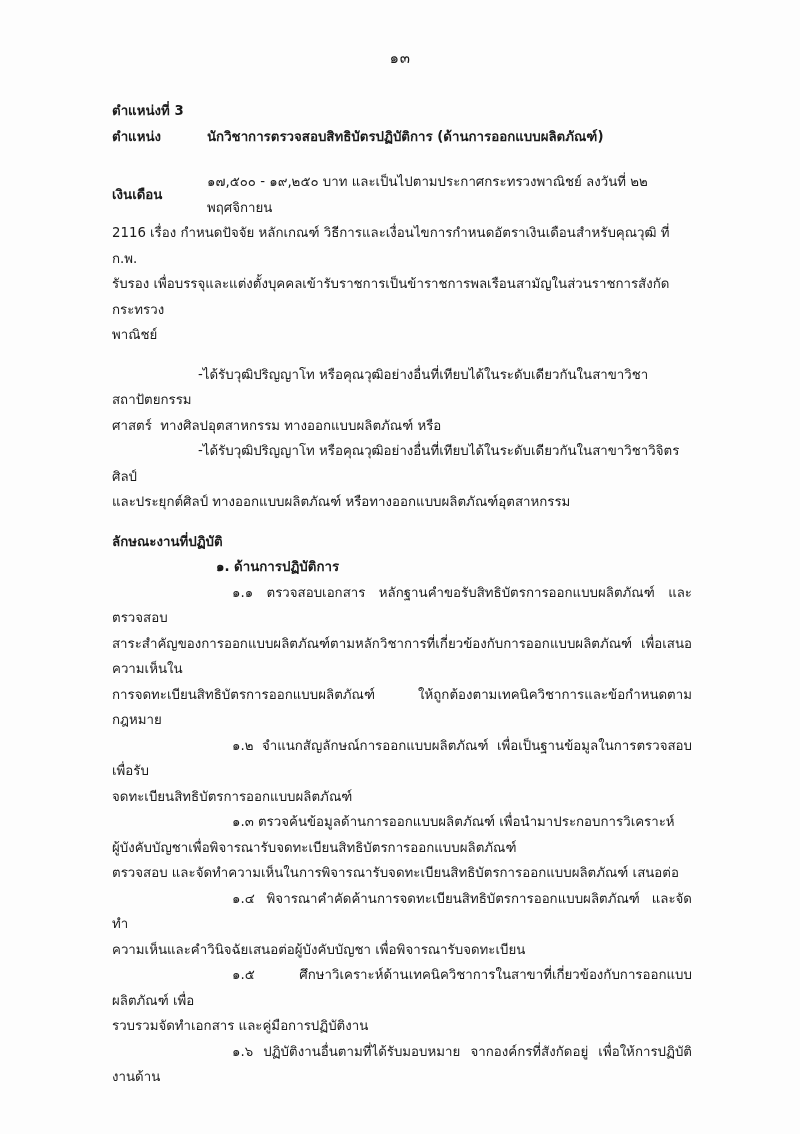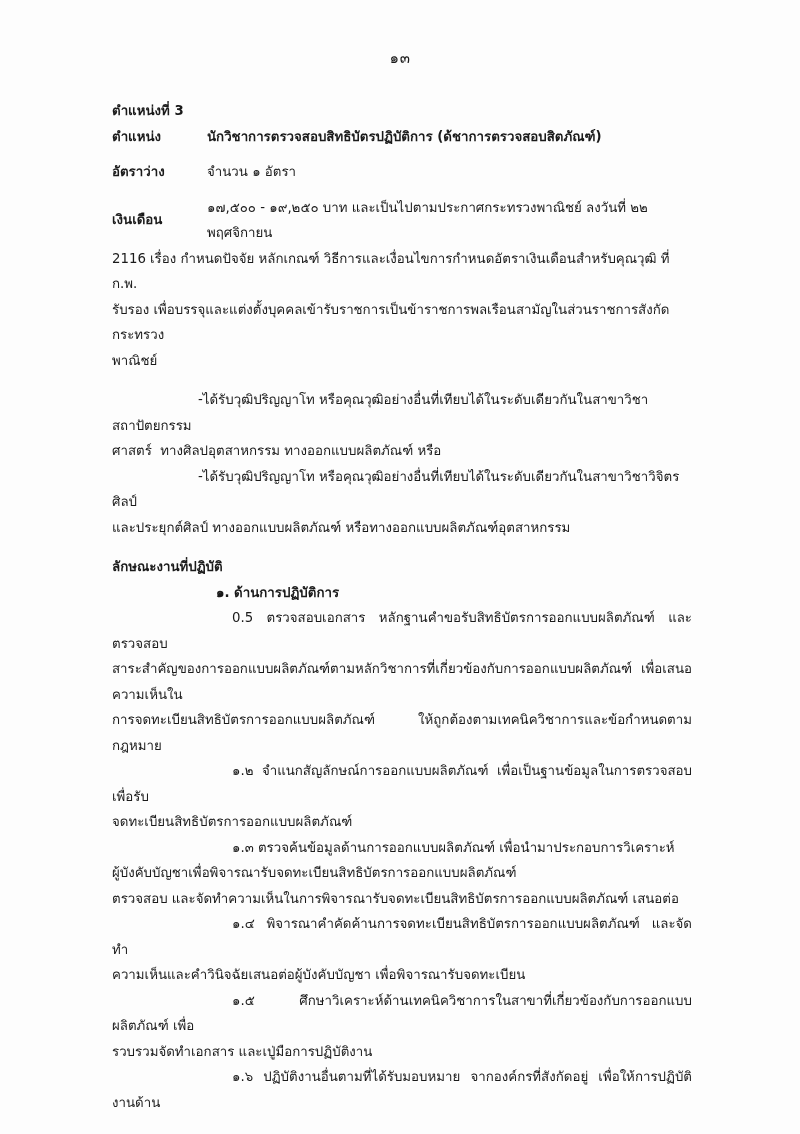--- a/index.html
+++ b/index.html
@@ -80,29 +80,25 @@
 <div class="page">
 
   <div class="page-number">๑๓</div>
 
   <div class="content">
 
     <div class="line bold">ตำแหน่งที่ 3</div>
 
     <div class="row">
       <div class="label-col bold">ตำแหน่ง</div>
-      <div class="value-col bold">นักวิชาการตรวจสอบสิทธิบัตรปฏิบัติการ (ด้ชาการตรวจสอบสิตภัณฑ์)</div>
+      <div class="value-col bold">นักวิชาการตรวจสอบสิทธิบัตรปฏิบัติการ (ด้านการออกแบบผลิตภัณฑ์)</div>
     </div>
 
     <div class="gap-sm"></div>
 
-    <div class="row">
-      <div class="label-col bold">อัตราว่าง</div>
-      <div class="value-col">จำนวน ๑ อัตรา</div>
-    </div>
 
     <div class="gap-sm"></div>
 
     <div class="row">
       <div class="label-col bold">เงินเดือน</div>
       <div class="value-col">
         <div class="line">๑๗,๕๐๐ - ๑๙,๒๕๐ บาท และเป็นไปตามประกาศกระทรวงพาณิชย์ ลงวันที่ ๒๒ พฤศจิกายน</div>
       </div>
     </div>
     <div class="line">2116 เรื่อง กำหนดปัจจัย หลักเกณฑ์ วิธีการและเงื่อนไขการกำหนดอัตราเงินเดือนสำหรับคุณวุฒิ ที่ ก.พ.</div>
@@ -115,33 +111,33 @@
     <div class="line">ศาสตร์  ทางศิลปอุตสาหกรรม ทางออกแบบผลิตภัณฑ์ หรือ</div>
     <div class="line indent-1">-ได้รับวุฒิปริญญาโท หรือคุณวุฒิอย่างอื่นที่เทียบได้ในระดับเดียวกันในสาขาวิชาวิจิตรศิลป์</div>
     <div class="line">และประยุกต์ศิลป์ ทางออกแบบผลิตภัณฑ์ หรือทางออกแบบผลิตภัณฑ์อุตสาหกรรม</div>
 
     <div class="gap-md"></div>
 
     <div class="heading">ลักษณะงานที่ปฏิบัติ</div>
 
     <div class="line indent-2 bold">๑. ด้านการปฏิบัติการ</div>
 
-    <div class="para indent-3">0.5 ตรวจสอบเอกสาร หลักฐานคำขอรับสิทธิบัตรการออกแบบผลิตภัณฑ์ และตรวจสอบ</div>
+    <div class="para indent-3">๑.๑ ตรวจสอบเอกสาร หลักฐานคำขอรับสิทธิบัตรการออกแบบผลิตภัณฑ์ และตรวจสอบ</div>
     <div class="para">สาระสำคัญของการออกแบบผลิตภัณฑ์ตามหลักวิชาการที่เกี่ยวข้องกับการออกแบบผลิตภัณฑ์ เพื่อเสนอความเห็นใน</div>
     <div class="para">การจดทะเบียนสิทธิบัตรการออกแบบผลิตภัณฑ์ ให้ถูกต้องตามเทคนิควิชาการและข้อกำหนดตามกฎหมาย</div>
 
     <div class="para indent-3">๑.๒ จำแนกสัญลักษณ์การออกแบบผลิตภัณฑ์ เพื่อเป็นฐานข้อมูลในการตรวจสอบ เพื่อรับ</div>
     <div class="para">จดทะเบียนสิทธิบัตรการออกแบบผลิตภัณฑ์</div>
 
     <div class="para indent-3">๑.๓ ตรวจค้นข้อมูลด้านการออกแบบผลิตภัณฑ์ เพื่อนำมาประกอบการวิเคราะห์</div>
     <div class="para">ผู้บังคับบัญชาเพื่อพิจารณารับจดทะเบียนสิทธิบัตรการออกแบบผลิตภัณฑ์</div>
     <div class="para">ตรวจสอบ และจัดทำความเห็นในการพิจารณารับจดทะเบียนสิทธิบัตรการออกแบบผลิตภัณฑ์ เสนอต่อ</div>
 
     <div class="para indent-3">๑.๔ พิจารณาคำคัดค้านการจดทะเบียนสิทธิบัตรการออกแบบผลิตภัณฑ์ และจัดทำ</div>
     <div class="para">ความเห็นและคำวินิจฉัยเสนอต่อผู้บังคับบัญชา เพื่อพิจารณารับจดทะเบียน</div>
 
     <div class="para indent-3">๑.๕ ศึกษาวิเคราะห์ด้านเทคนิควิชาการในสาขาที่เกี่ยวข้องกับการออกแบบผลิตภัณฑ์ เพื่อ</div>
-    <div class="para">รวบรวมจัดทำเอกสาร และเปู่มือการปฏิบัติงาน</div>
+    <div class="para">รวบรวมจัดทำเอกสาร และคู่มือการปฏิบัติงาน</div>
 
     <div class="para indent-3">๑.๖ ปฏิบัติงานอื่นตามที่ได้รับมอบหมาย จากองค์กรที่สังกัดอยู่ เพื่อให้การปฏิบัติงานด้าน</div>
 
   </div>
 </div>
 
 </body></html>

